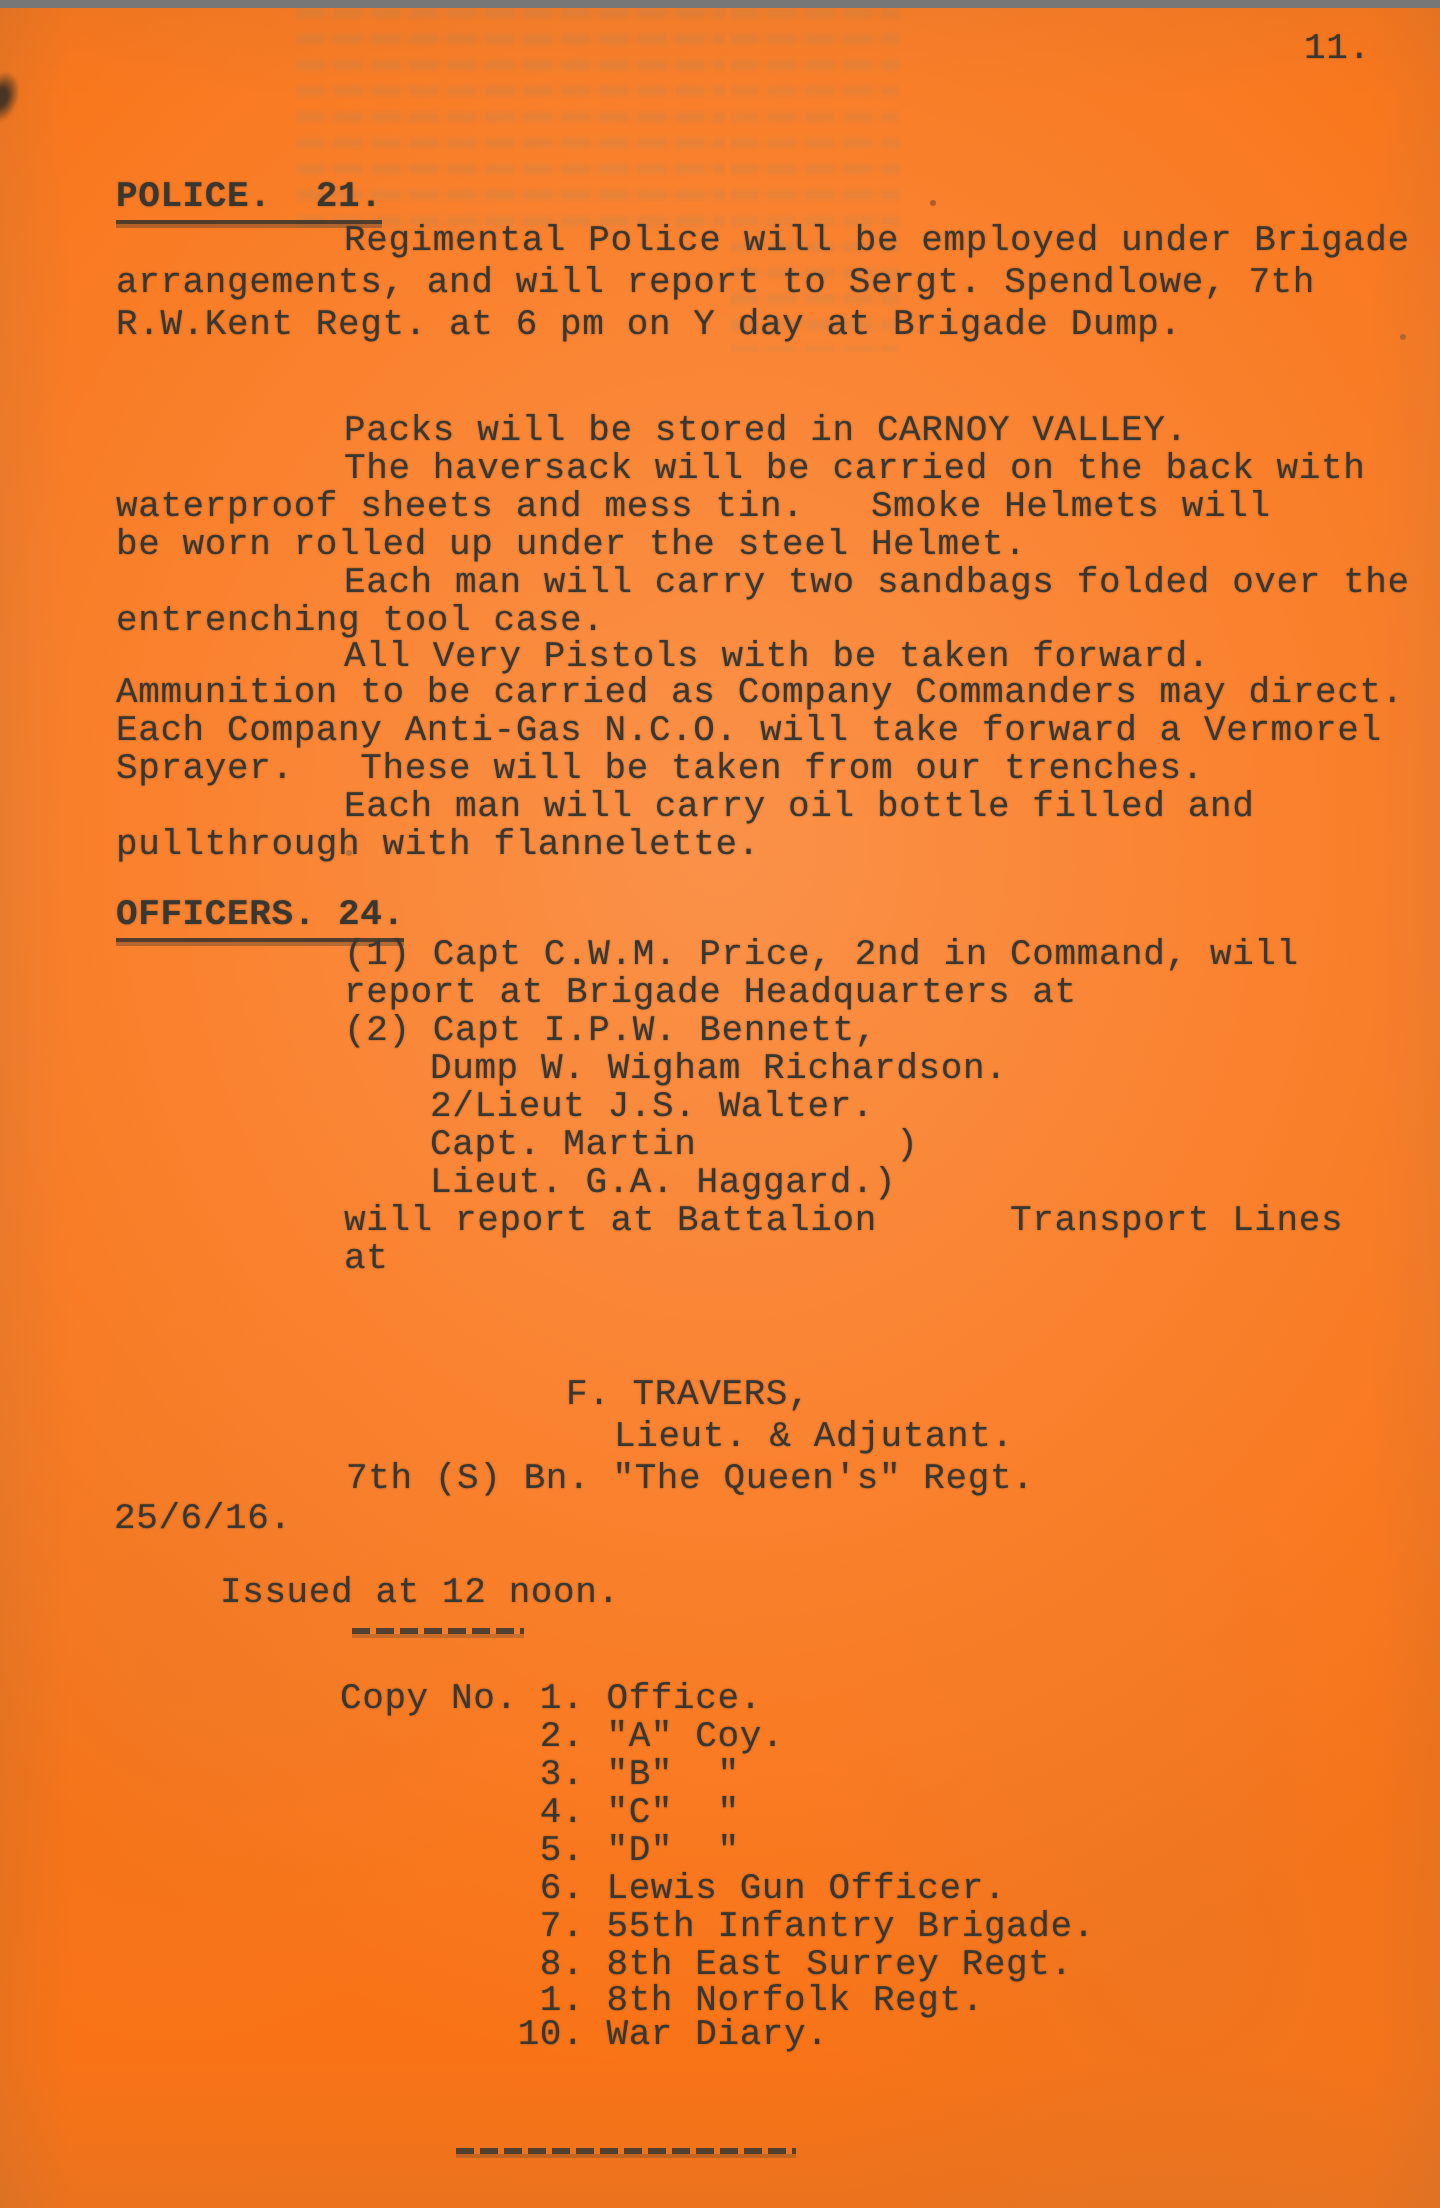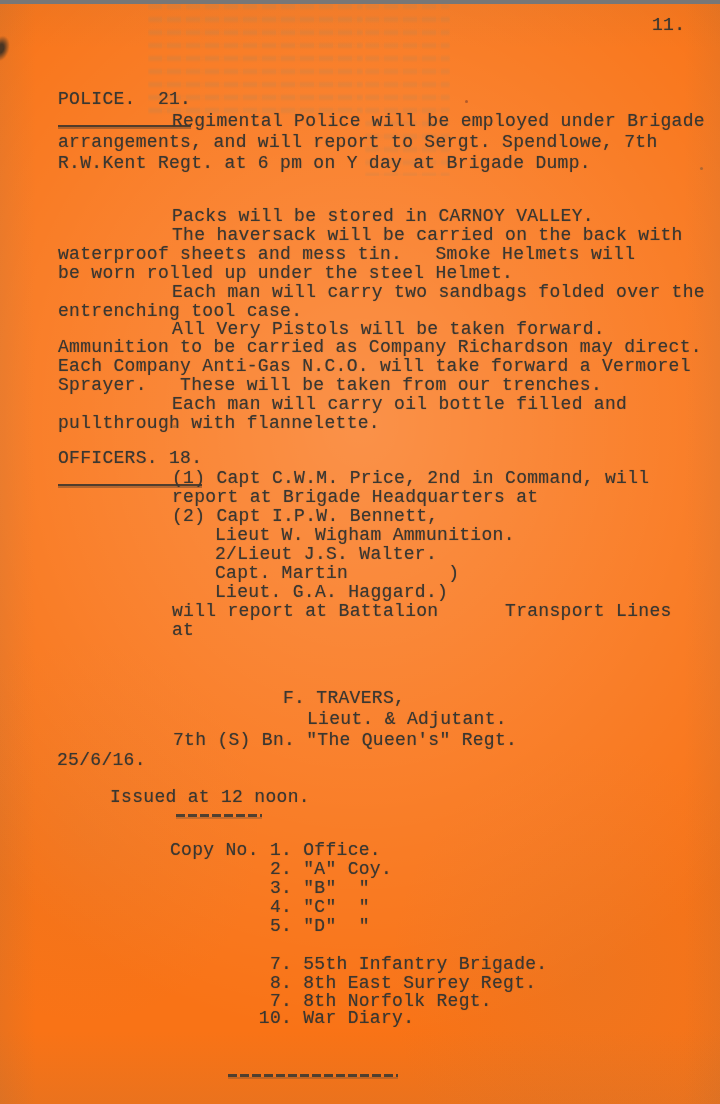--- a/index.html
+++ b/index.html
@@ -26,23 +26,24 @@
   .tline{
     position:absolute;
     white-space:pre;
     font-size:18px;
     line-height:19px;
     letter-spacing:0.3px;
     color:#3a3731;
     text-shadow:0 0 1px rgba(55,50,44,0.55);
   }
   .tline.heading{
-    padding-bottom:16px;
+    padding-bottom:1px;
     border-bottom:2px solid rgba(52,49,43,0.85);
     box-shadow:0 2px 0 rgba(52,49,43,0.35);
+    font-weight:bold;
   }
   .tline.pagenum{font-size:18px;}
   
   .sep{
     position:absolute;height:3px;
     background:repeating-linear-gradient(90deg, rgba(62,58,50,0.9) 0 9px, rgba(62,58,50,0) 9px 12px);
     box-shadow:0 2px 0 rgba(62,58,50,0.25);
     filter:blur(0.3px);
   }
   
@@ -85,45 +86,46 @@
 <div class="tline heading" style="left: 58px; top: 86px;">POLICE.  21.</div>
     <div class="tline" style="left: 172px; top: 108px;">Regimental Police will be employed under Brigade</div>
     <div class="tline" style="left: 58px; top: 129px;">arrangements, and will report to Sergt. Spendlowe, 7th</div>
     <div class="tline" style="left: 58px; top: 150px;">R.W.Kent Regt. at 6 pm on Y day at Brigade Dump.</div>
     <div class="tline" style="left: 172px; top: 203px;">Packs will be stored in CARNOY VALLEY.</div>
     <div class="tline" style="left: 172px; top: 222px;">The haversack will be carried on the back with</div>
     <div class="tline" style="left: 58px; top: 241px;">waterproof sheets and mess tin.   Smoke Helmets will</div>
     <div class="tline" style="left: 58px; top: 260px;">be worn rolled up under the steel Helmet.</div>
     <div class="tline" style="left: 172px; top: 279px;">Each man will carry two sandbags folded over the</div>
     <div class="tline" style="left: 58px; top: 298px;">entrenching tool case.</div>
-    <div class="tline" style="left: 172px; top: 316px;">All Very Pistols will be taken forward.</div>
-    <div class="tline" style="left: 58px; top: 334px;">Ammunition to be carried as Company Richardson may direct.</div>
+    <div class="tline" style="left: 172px; top: 316px;">All Very Pistols with be taken forward.</div>
+    <div class="tline" style="left: 58px; top: 334px;">Ammunition to be carried as Company Commanders may direct.</div>
     <div class="tline" style="left: 58px; top: 353px;">Each Company Anti-Gas N.C.O. will take forward a Vermorel</div>
     <div class="tline" style="left: 58px; top: 372px;">Sprayer.   These will be taken from our trenches.</div>
     <div class="tline" style="left: 58px; top: 410px;">pullthrough with flannelette.</div>
     <div class="tline" style="left: 172px; top: 391px;">Each man will carry oil bottle filled and</div>
-    <div class="tline heading" style="left: 58px; top: 445px;">OFFICERS. 18.</div>
+    <div class="tline heading" style="left: 58px; top: 445px;">OFFICERS. 24.</div>
     <div class="tline" style="left: 172px; top: 465px;">(1) Capt C.W.M. Price, 2nd in Command, will</div>
     <div class="tline" style="left: 172px; top: 484px;">report at Brigade Headquarters at</div>
     <div class="tline" style="left: 172px; top: 503px;">(2) Capt I.P.W. Bennett,</div>
-    <div class="tline" style="left: 215px; top: 522px;">Lieut W. Wigham Ammunition.</div>
+    <div class="tline" style="left: 215px; top: 522px;">Dump W. Wigham Richardson.</div>
     <div class="tline" style="left: 215px; top: 541px;">2/Lieut J.S. Walter.</div>
     <div class="tline" style="left: 215px; top: 560px;">Capt. Martin         )</div>
     <div class="tline" style="left: 215px; top: 579px;">Lieut. G.A. Haggard.)</div>
     <div class="tline" style="left: 172px; top: 598px;">will report at Battalion      Transport Lines</div>
     <div class="tline" style="left: 172px; top: 617px;">at</div>
     <div class="tline" style="left: 283px; top: 685px;">F. TRAVERS,</div>
     <div class="tline" style="left: 307px; top: 706px;">Lieut. &amp; Adjutant.</div>
     <div class="tline" style="left: 173px; top: 727px;">7th (S) Bn. "The Queen's" Regt.</div>
     <div class="tline" style="left: 57px; top: 747px;">25/6/16.</div>
     <div class="tline" style="left: 110px; top: 784px;">Issued at 12 noon.</div>
     <div class="tline" style="left: 170px; top: 837px;">Copy No. 1. Office.</div>
     <div class="tline" style="left: 170px; top: 856px;">         2. "A" Coy.</div>
     <div class="tline" style="left: 170px; top: 875px;">         3. "B"  "</div>
     <div class="tline" style="left: 170px; top: 894px;">         4. "C"  "</div>
     <div class="tline" style="left: 170px; top: 913px;">         5. "D"  "</div>
+    <div class="tline" style="left: 170px; top: 932px;">         6. Lewis Gun Officer.</div>
     <div class="tline" style="left: 170px; top: 951px;">         7. 55th Infantry Brigade.</div>
     <div class="tline" style="left: 170px; top: 970px;">         8. 8th East Surrey Regt.</div>
-    <div class="tline" style="left: 170px; top: 988px;">         7. 8th Norfolk Regt.</div>
+    <div class="tline" style="left: 170px; top: 988px;">         1. 8th Norfolk Regt.</div>
     <div class="tline" style="left: 170px; top: 1005px;">        10. War Diary.</div>
     <div class="sep" style="left: 176px; top: 810px; width: 86px;"></div>
     <div class="sep" style="left: 228px; top: 1070px; width: 170px;"></div>
   </div>
 
 </body></html>

